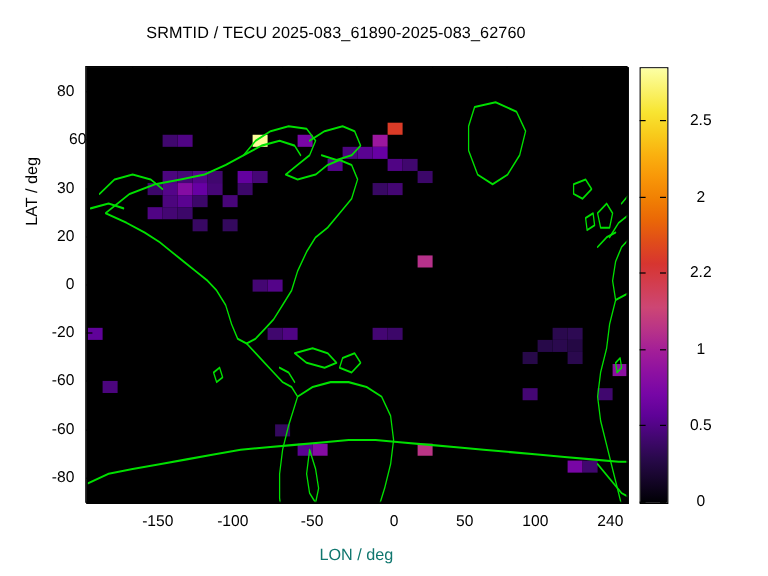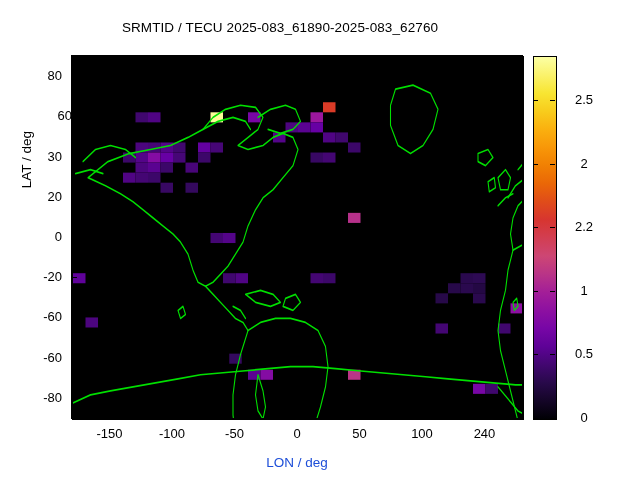--- a/index.html
+++ b/index.html
@@ -44,28 +44,28 @@
     position:absolute;
     left:-54px;top:152px;
     width:160px;
     transform:rotate(-90deg);
     transform-origin:center center;
     text-align:center;
     font-size:13.5px;color:#000;
   }
   .xlab{
     position:absolute;left:72px;top:455px;width:450px;
-    text-align:center;font-size:13.5px;color:#1d4ed8;
+    text-align:center;font-size:13.5px;color:#0f766e;
   }
   .ytick{
     position:absolute;width:60px;text-align:right;
     font-size:13px;color:#000;
   }
   .xtick{
-    position:absolute;width:70px;text-align:center;
+    position:absolute;width:70px;text-align:right;
     font-size:13px;color:#000;
   }
   .tickmark{position:absolute;background:#000;}
 
   
   #cbar{
     position:absolute;left:533px;top:56px;
     width:22px;height:362px;
     border:1px solid #000;
     box-sizing:content-box;

